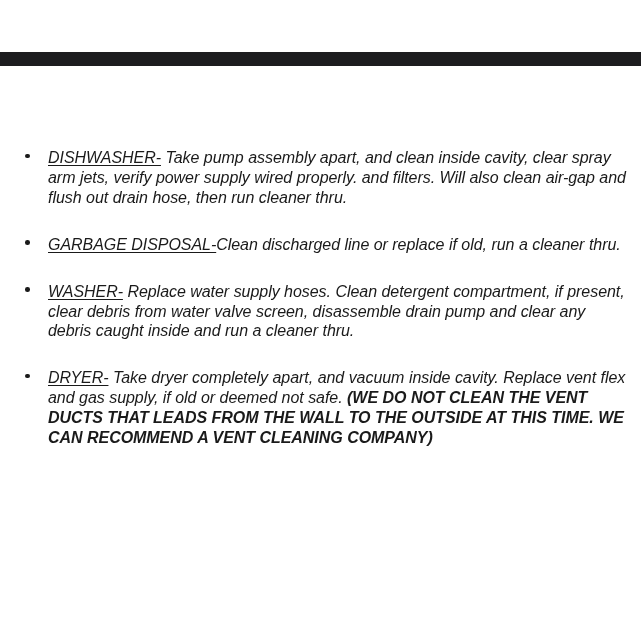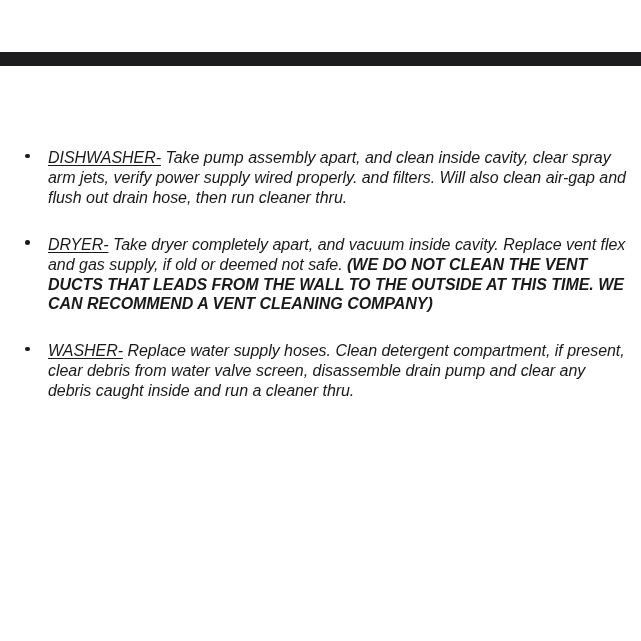--- a/index.html
+++ b/index.html
@@ -79,27 +79,31 @@
   <div id="header-bar" style="background: rgb(29, 29, 31);"></div>
 
   <div id="doc-body">
     <ul class="bullet-list">
 
       <li class="bullet-item">
         <span class="bullet-marker"></span>
         <span class="label-underline">DISHWASHER-</span><span> </span><span>Take pump assembly apart, and clean inside cavity, clear spray arm jets, verify power supply wired properly. and filters. Will also clean air-gap and flush out drain hose, then run cleaner thru.</span><span class="strong-note"></span>
       </li>
 
-
       <li class="bullet-item">
         <span class="bullet-marker"></span>
-        <span class="label-underline">DRYER-</span><span> </span><span>Take dryer completely apart, and vacuum inside cavity. Replace vent flex and gas supply, if old or deemed not safe. </span><span class="strong-note">(WE DO NOT CLEAN THE VENT DUCTS THAT LEADS FROM THE WALL TO THE OUTSIDE AT THIS TIME. WE CAN RECOMMEND A VENT CLEANING COMPANY)</span>
+        <span class="label-underline">GARBAGE DISPOSAL-</span><span></span><span>Clean discharged line or replace if old, run a cleaner thru.</span><span class="strong-note"></span>
       </li>
 
       <li class="bullet-item">
         <span class="bullet-marker"></span>
         <span class="label-underline">WASHER-</span><span> </span><span>Replace water supply hoses. Clean detergent compartment, if present, clear debris from water valve screen, disassemble drain pump and clear any debris caught inside and run a cleaner thru.</span><span class="strong-note"></span>
+      </li>
+
+      <li class="bullet-item">
+        <span class="bullet-marker"></span>
+        <span class="label-underline">DRYER-</span><span> </span><span>Take dryer completely apart, and vacuum inside cavity. Replace vent flex and gas supply, if old or deemed not safe. </span><span class="strong-note">(WE DO NOT CLEAN THE VENT DUCTS THAT LEADS FROM THE WALL TO THE OUTSIDE AT THIS TIME. WE CAN RECOMMEND A VENT CLEANING COMPANY)</span>
       </li>
 
     </ul>
   </div>
 
 </div>
 
 </body></html>

